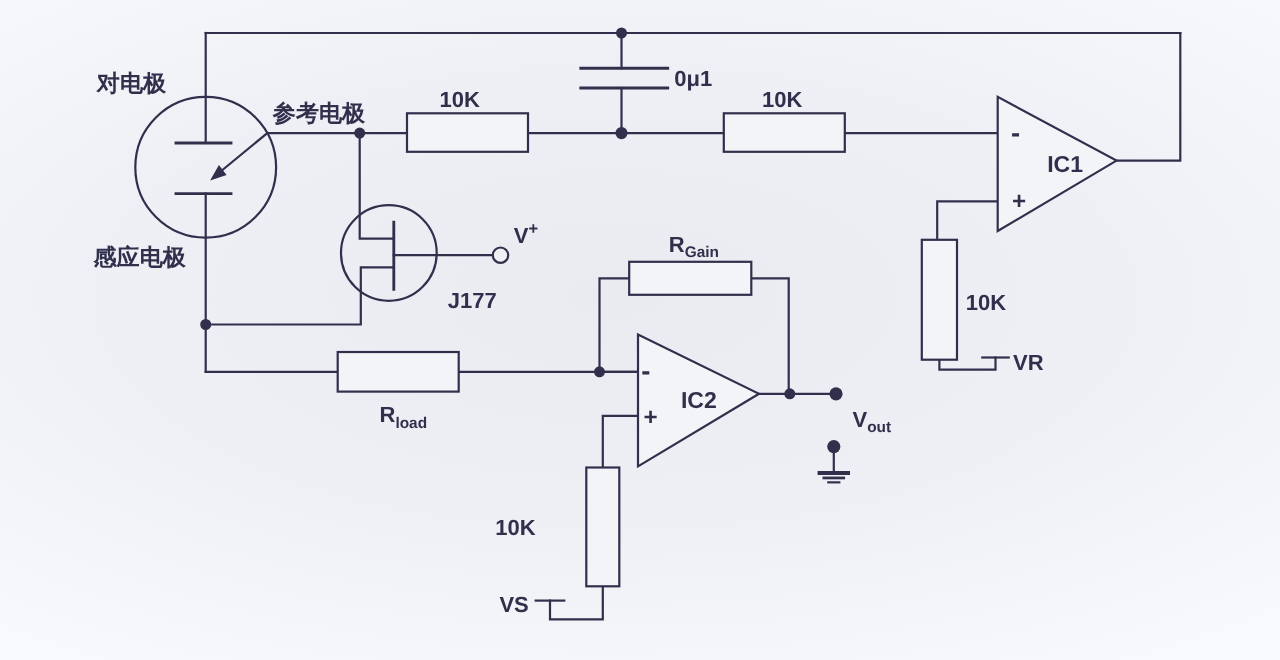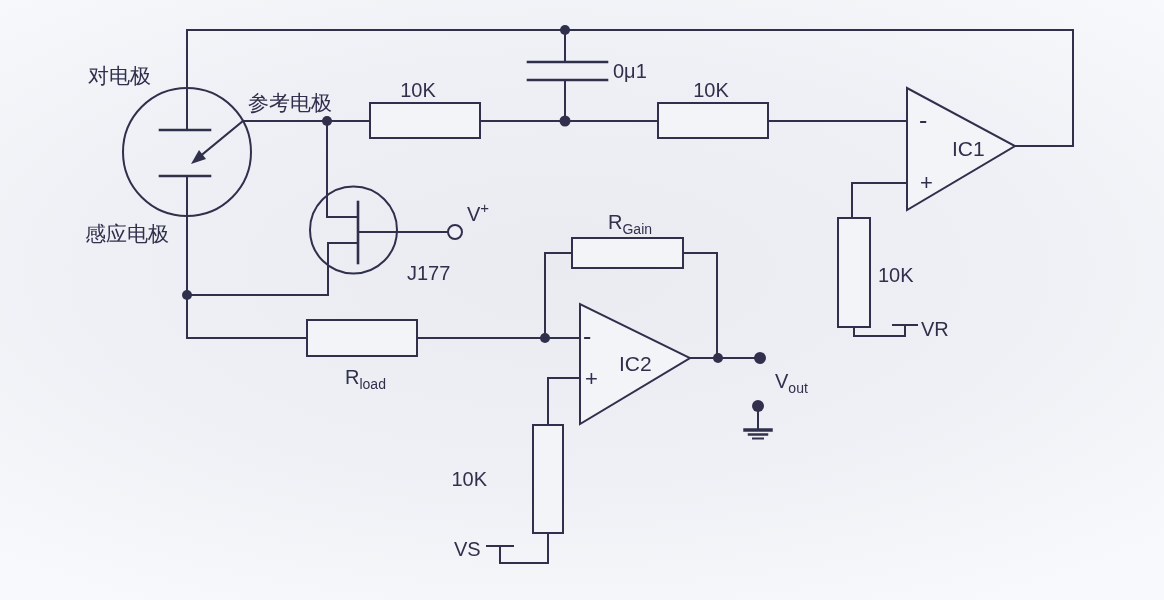--- a/index.html
+++ b/index.html
@@ -1,18 +1,19 @@
 <!DOCTYPE html>
 <html><head>
 <meta charset="utf-8">
 <style>
   html,body{margin:0;padding:0;background:#fbfcfe;font-family:"Liberation Sans","DejaVu Sans",sans-serif;}
   .canvas{
     position:relative;width:1164px;height:600px;overflow:hidden;
     background:radial-gradient(ellipse 75% 65% at 48% 45%, #e9ebf1 0%, var(--bg,#eef0f5) 55%, #f8f9fc 100%);
+    font-weight:bold;
   }
   svg{display:block;}
   .wire{fill:none;stroke:var(--line,#30304d);stroke-width:2;stroke-linecap:square;}
   .wire-bold{fill:none;stroke:var(--line,#30304d);stroke-width:2.6;stroke-linecap:square;}
   .box{fill:var(--fill,#f3f4f8);stroke:var(--line,#30304d);stroke-width:2;}
   .ring{fill:none;stroke:var(--line,#30304d);stroke-width:2;}
   .tri{fill:var(--fill,#f3f4f8);stroke:var(--line,#30304d);stroke-width:2;stroke-linejoin:miter;}
   .dot{fill:var(--line,#30304d);stroke:none;}
   .term{fill:var(--bg,#eef0f5);stroke:var(--line,#30304d);stroke-width:2;}
   .head{fill:var(--line,#30304d);stroke:none;}

